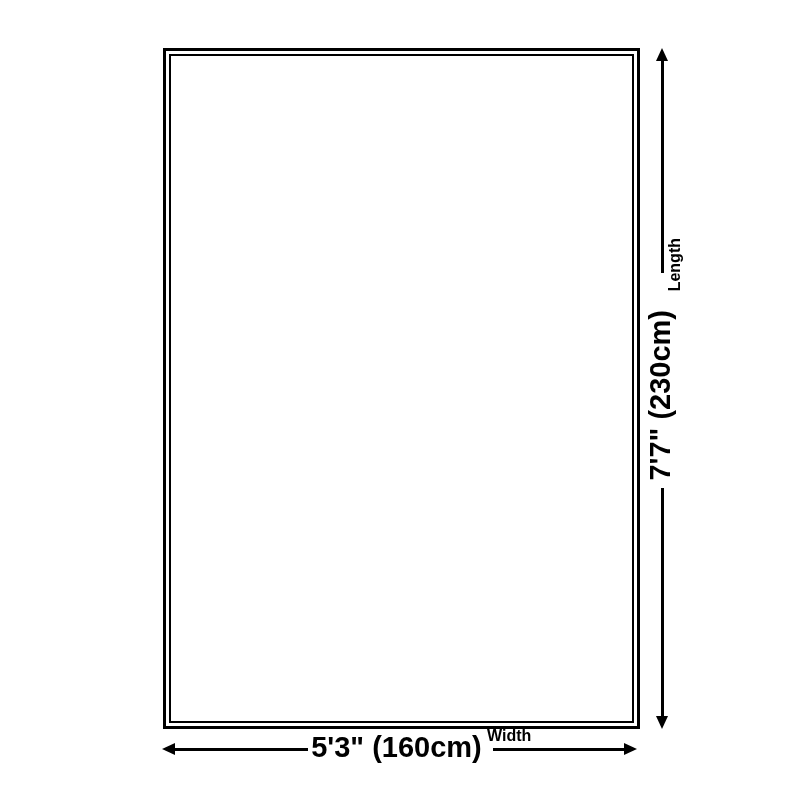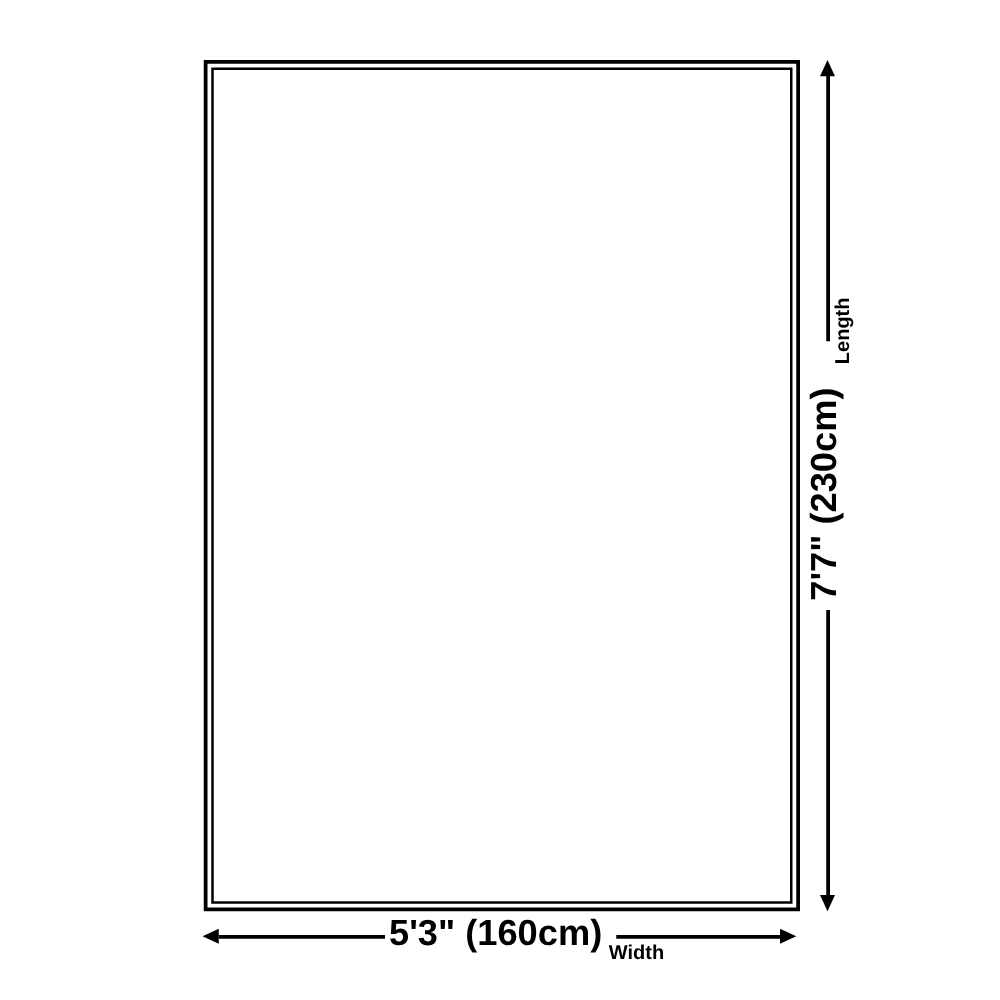--- a/index.html
+++ b/index.html
@@ -83,21 +83,21 @@
     white-space: nowrap;
   }
   
   .vtext {
     writing-mode: vertical-rl;
     transform: rotate(180deg);
   }
   .length-value { left: 645px; top: 310px; }
   .length-label { left: 666px; top: 238px; }
   .width-value  { left: 300px; top: 732px; width: 193px; text-align: center; }
-  .width-label  { left: 487px; top: 754px; }
+  .width-label  { left: 487px; top: 727px; }
 </style>
 </head>
 <body>
 
 <div class="canvas">
 
   <div class="rug-outline">
     <div class="rug-inner"></div>
   </div>
 

